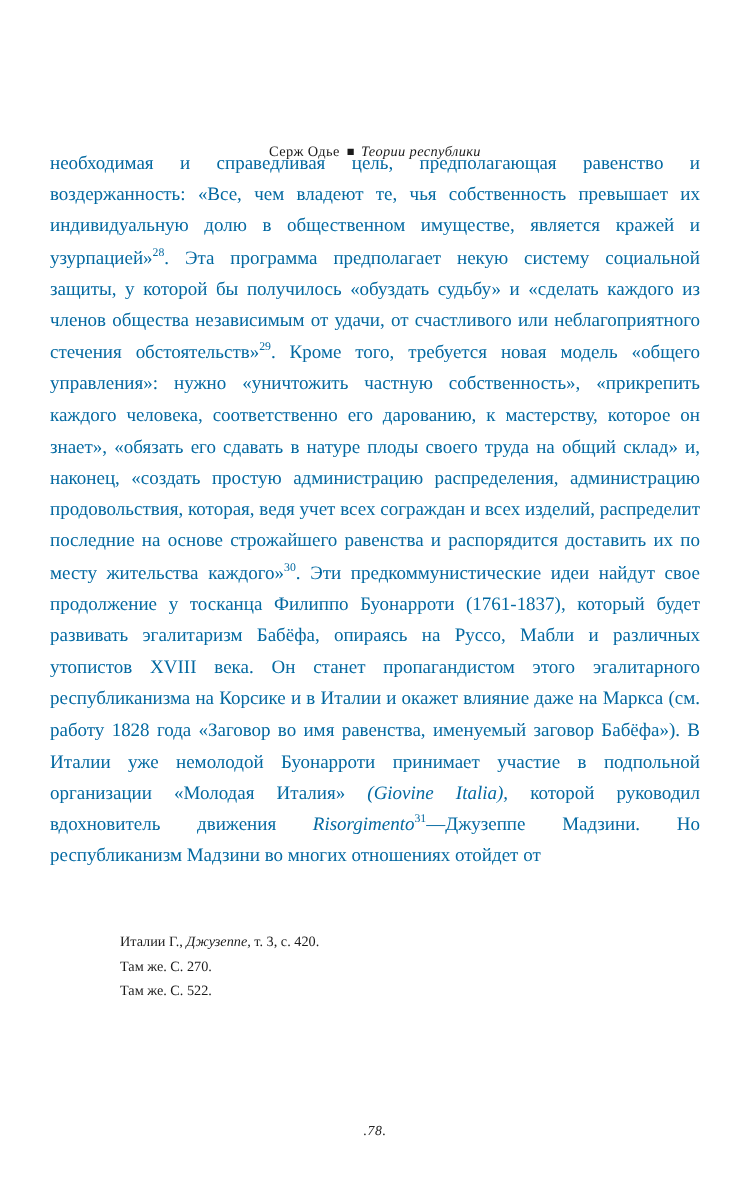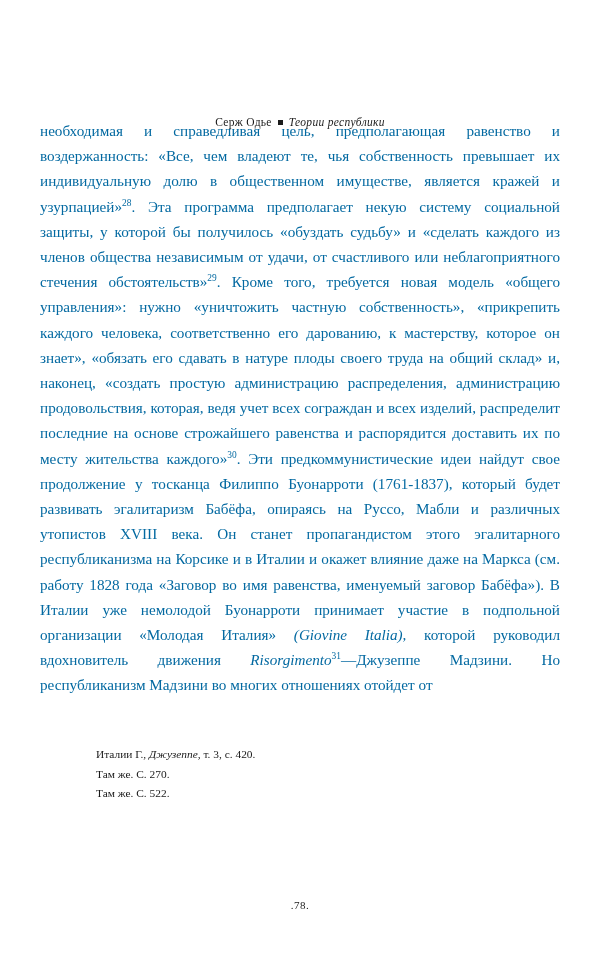--- a/index.html
+++ b/index.html
@@ -89,20 +89,21 @@
   }
   .page-number {
     position: absolute;
     bottom: 52px;
     left: 0;
     width: 600px;
     text-align: center;
     font-size: 11px;
     color: #222;
     letter-spacing: 0.5px;
+    font-style: italic;
   }
 </style>
 </head>
 <body>
 
 <div class="page">
 
   <div class="running-head">
     <span class="author">Серж Одье</span><span class="sq"></span><span class="title-it">Теории республики</span>
   </div>

